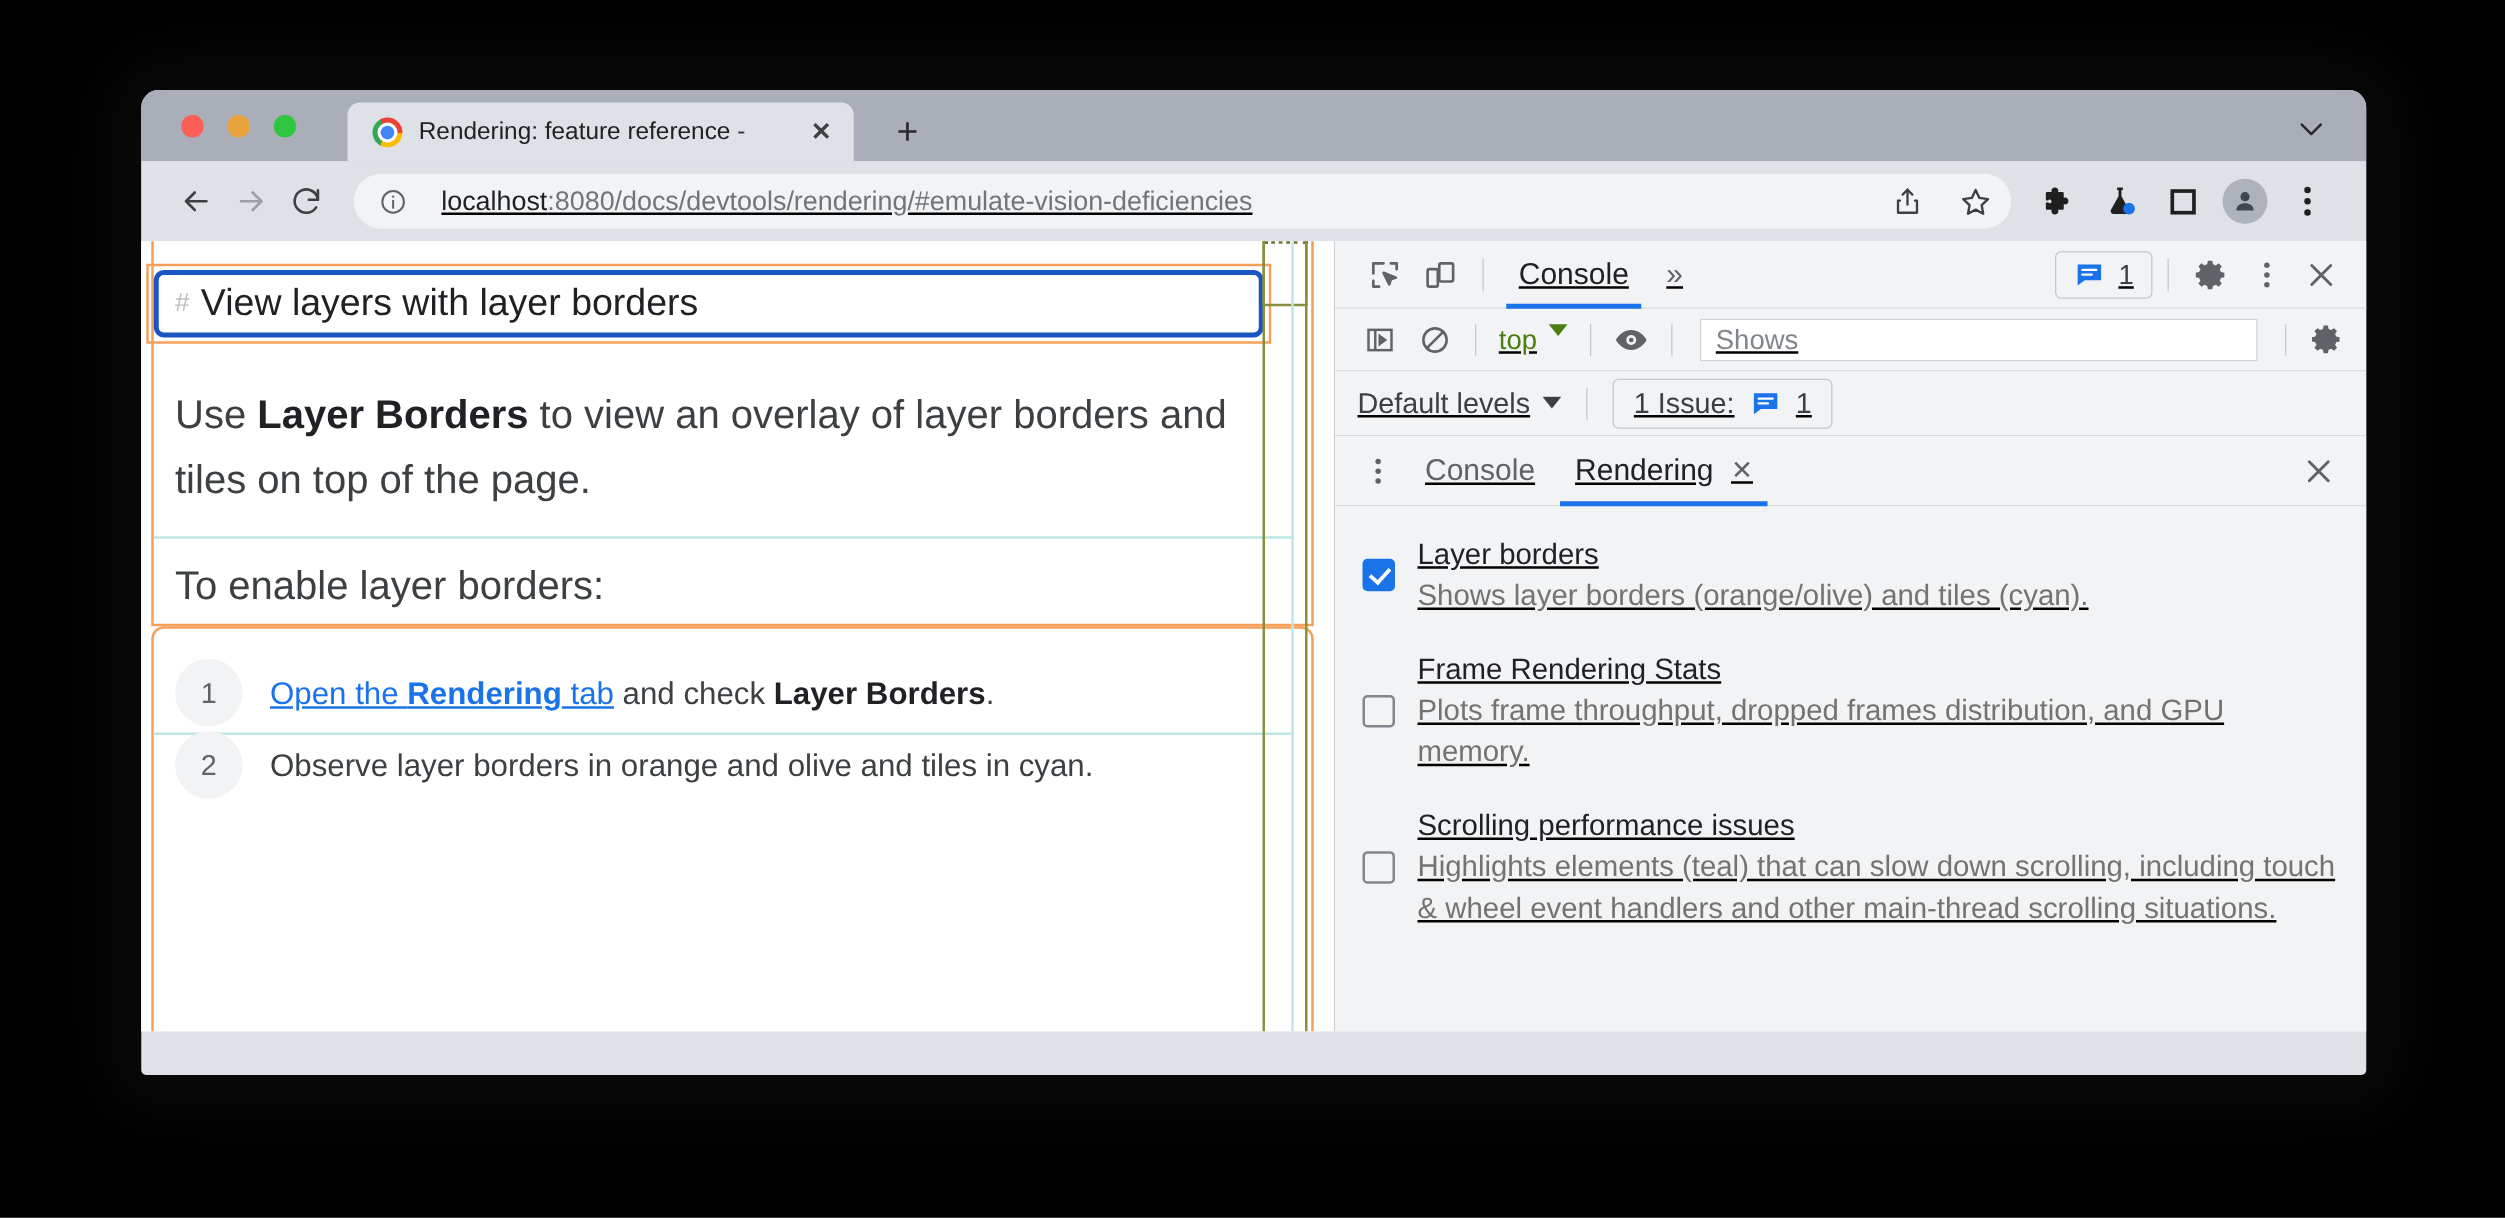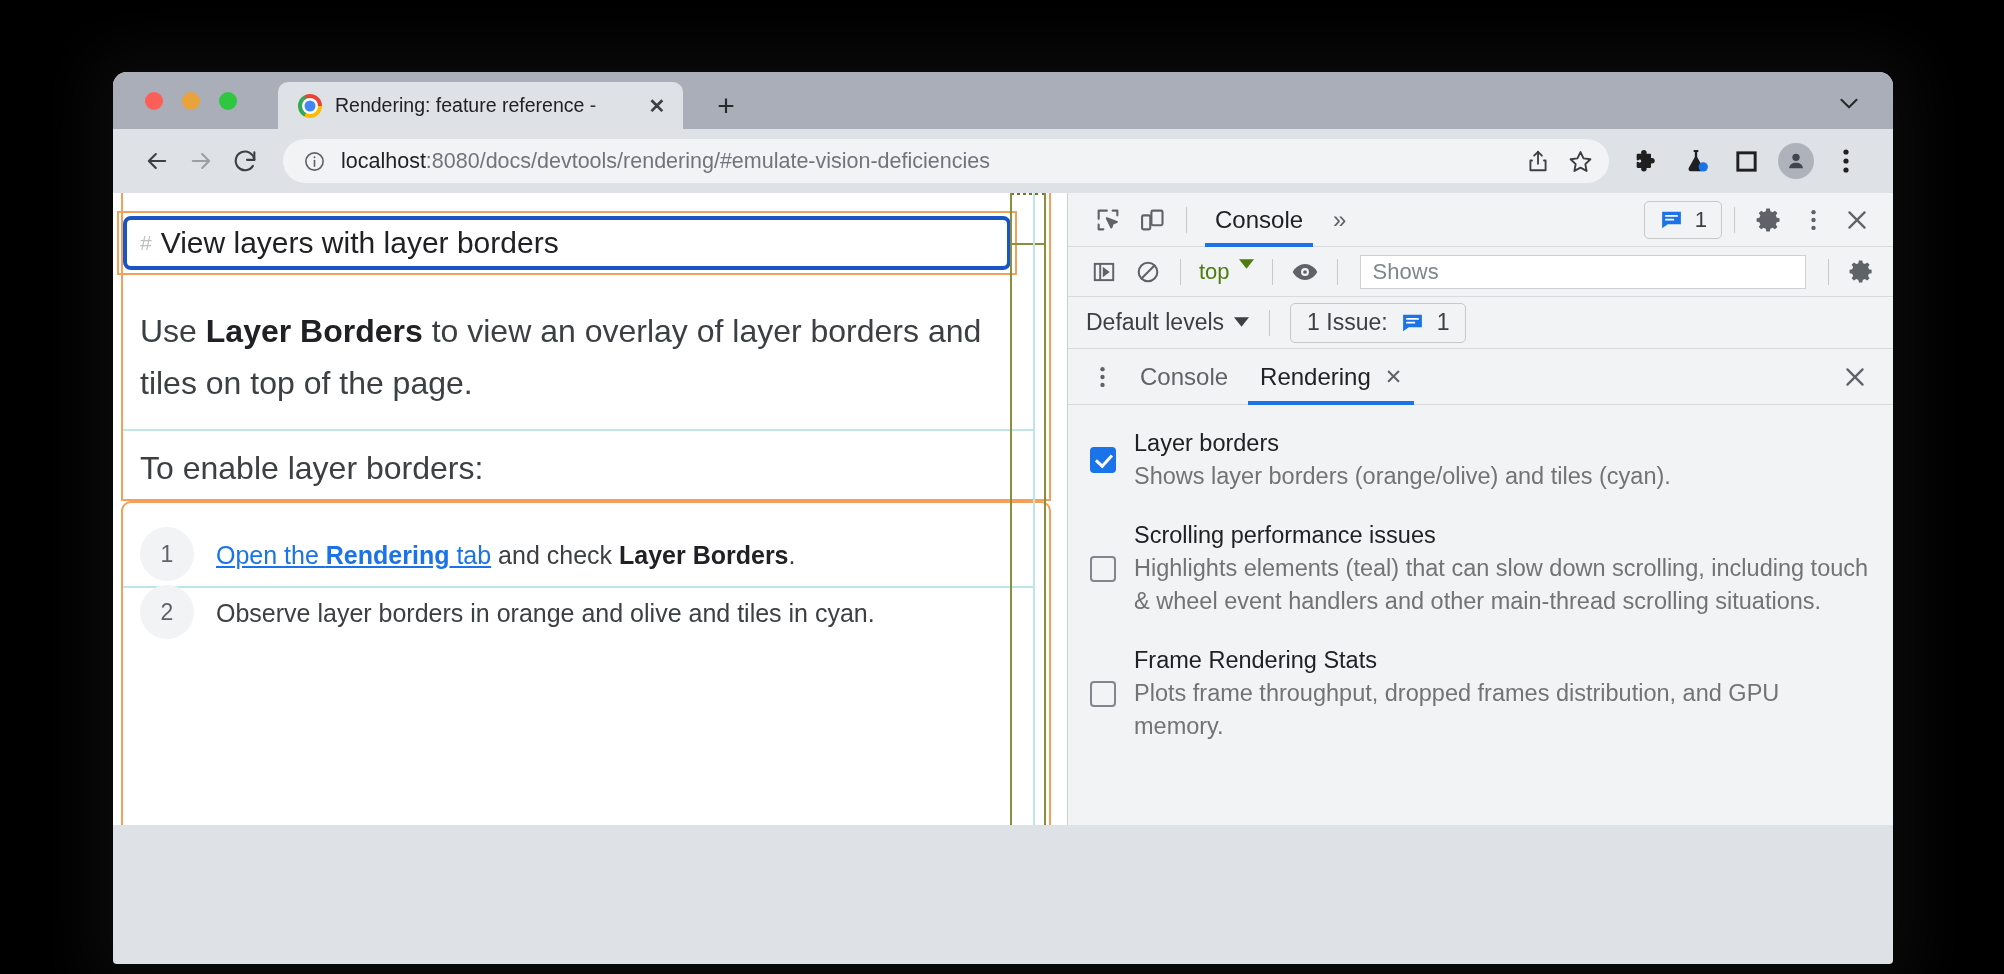--- a/index.html
+++ b/index.html
@@ -7,25 +7,26 @@
     width: 2004px; height: 974px;
     background: #000;
     font-family: "Liberation Sans", sans-serif;
     overflow: hidden;
   }
 
   
   #window {
     position: absolute;
     left: 113px; top: 72px;
-    width: 1780px; height: 892px;
+    width: 1780px; height: 788px;
     background: #dee1e6;
     border-radius: 14px 14px 4px 4px;
     box-shadow: 0 0 60px 24px rgba(255,255,255,0.045);
     overflow: hidden;
+    text-decoration: underline;
   }
 
   
   #tabstrip {
     position: relative;
     height: 57px;
     background: #a9aeb8;
   }
   #traffic {
     position: absolute; left: 32px; top: 20px;
@@ -95,20 +96,21 @@
     color: #3c4043;
   }
   #omnibox {
     flex: 1 1 auto; height: 44px;
     margin: 0 12px 0 16px;
     background: #f1f3f4;
     border-radius: 22px;
     display: flex; align-items: center;
     padding: 0 8px 0 18px;
     min-width: 0;
+    gap: 12px;
   }
   #infoicon { flex: 0 0 26px; display:flex; align-items:center; justify-content:center; color:#5f6368; }
   #url {
     flex: 1 1 auto; margin-left: 14px;
     font-size: 21.5px; color: #70757a; white-space: nowrap; overflow: hidden;
   }
   #url b { color: #202124; font-weight: 400; }
   .omnibtn {
     flex: 0 0 42px; width: 42px; height: 42px;
     display: flex; align-items: center; justify-content: center;
@@ -586,28 +588,28 @@
         <div class="render-opt">
           <div class="cb checked"></div>
           <div class="texts">
             <div class="opt-title">Layer borders</div>
             <div class="opt-desc">Shows layer borders (orange/olive) and tiles (cyan).</div>
           </div>
         </div>
         <div class="render-opt">
           <div class="cb"></div>
           <div class="texts">
+            <div class="opt-title">Frame Rendering Stats</div>
+            <div class="opt-desc">Plots frame throughput, dropped frames distribution, and GPU memory.</div>
+          </div>
+        </div>
+        <div class="render-opt">
+          <div class="cb"></div>
+          <div class="texts">
             <div class="opt-title">Scrolling performance issues</div>
             <div class="opt-desc">Highlights elements (teal) that can slow down scrolling, including touch &amp; wheel event handlers and other main-thread scrolling situations.</div>
           </div>
         </div>
-        <div class="render-opt">
-          <div class="cb"></div>
-          <div class="texts">
-            <div class="opt-title">Frame Rendering Stats</div>
-            <div class="opt-desc">Plots frame throughput, dropped frames distribution, and GPU memory.</div>
-          </div>
-        </div>
       </div>
 
     </div>
   </div>
 </div>
 
 </body></html>

